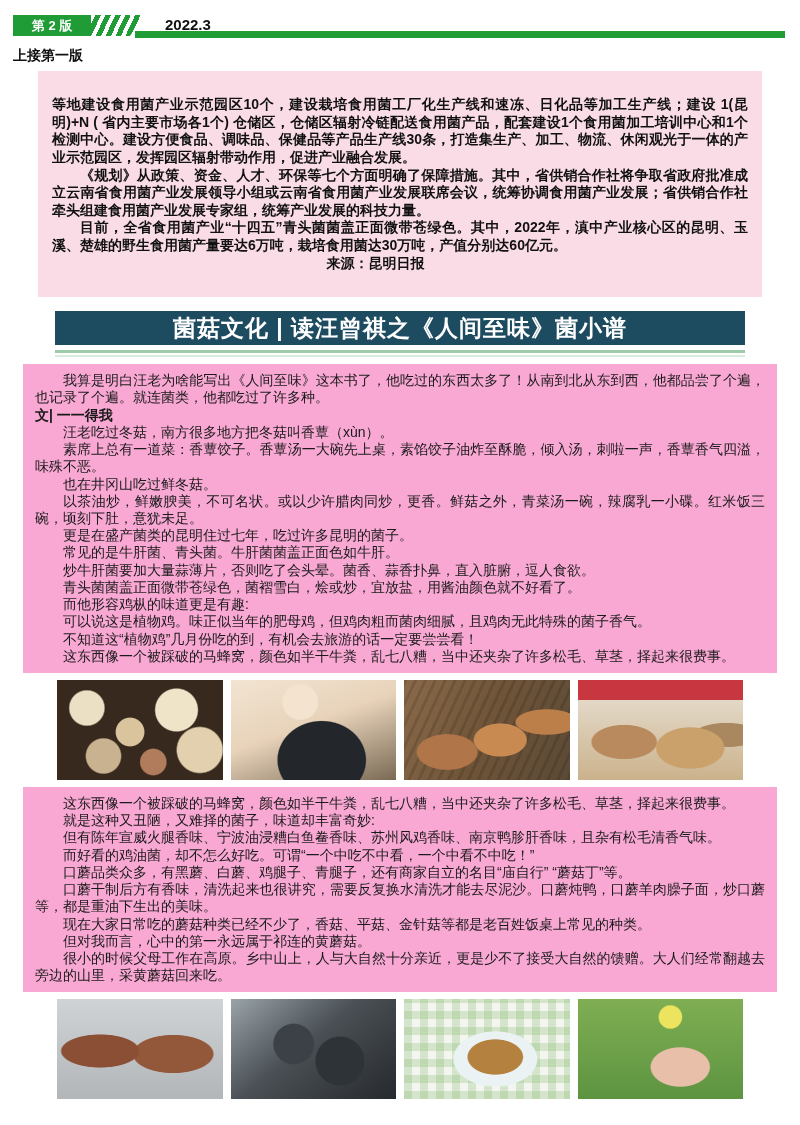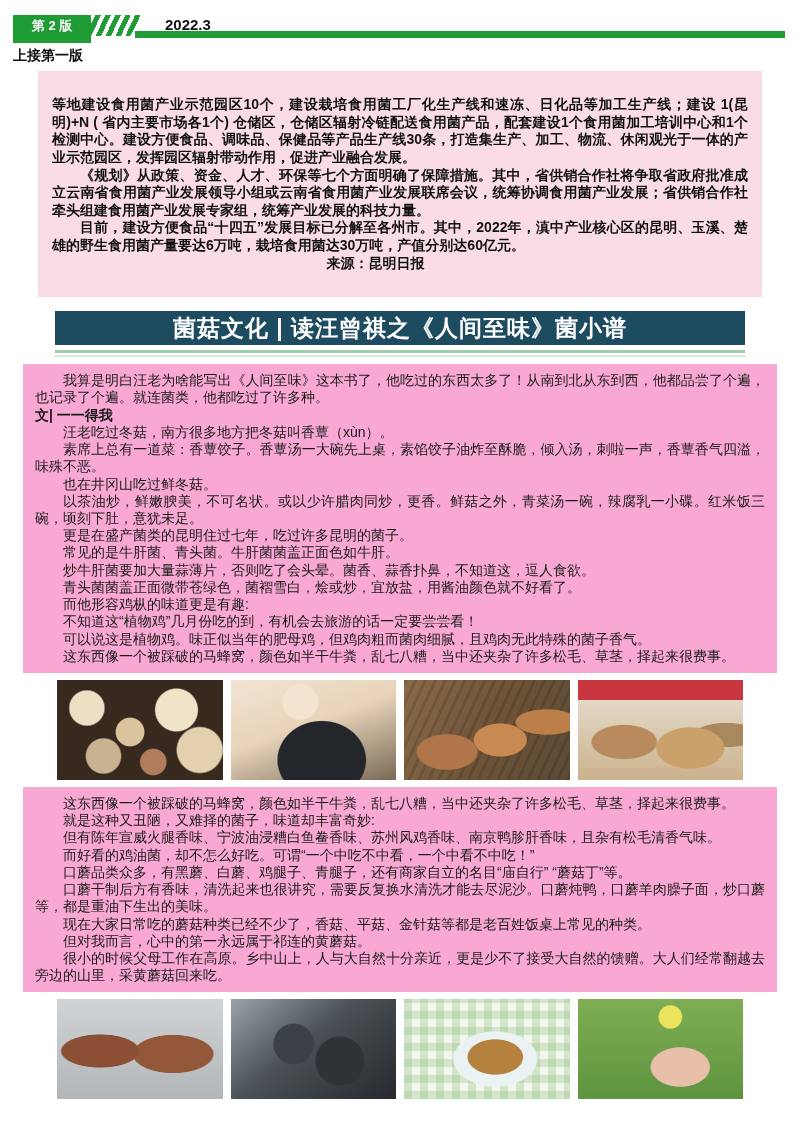--- a/index.html
+++ b/index.html
@@ -2,21 +2,21 @@
 <html><head>
 <meta charset="utf-8">
 <style>
   html,body{margin:0;padding:0;}
   body{
     width:800px;height:1125px;overflow:hidden;background:#fff;
     font-family:"Liberation Sans","DejaVu Sans",sans-serif;color:#111;
   }
   
   .header{position:relative;margin:15px 15px 0 13px;height:23px;}
-  .page-tag{position:absolute;left:0;top:0;width:78px;height:28px;background:#1f9c35;
+  .page-tag{position:absolute;left:0;top:0;width:78px;height:21px;background:#1f9c35;
     color:#fff;font-weight:bold;font-size:13px;text-align:center;line-height:21px;}
   .stripes{position:absolute;left:78px;top:0;width:54px;height:21px;
     background:repeating-linear-gradient(115deg,#fff 0 4px,#1f9c35 4px 9px);
     clip-path:polygon(0 0,100% 0,72% 100%,0 100%);}
   .issue-date{position:absolute;left:152px;top:1px;font-weight:bold;font-size:15px;color:#111;}
   .header-bar{position:absolute;left:122px;right:0;bottom:0;height:7px;background:#1f9c35;}
   .continued-from{margin:9px 0 0 13px;font-weight:bold;font-size:14px;}
   
   .notice{margin:6px 38px 0;background:#fadce6;padding:25px 14px;
     font-size:14px;font-weight:bold;line-height:1.26;text-align:justify;}
@@ -88,41 +88,41 @@
   <div class="page-tag">第 2 版</div>
   <div class="stripes"></div>
   <div class="issue-date">2022.3</div>
   <div class="header-bar"></div>
 </div>
 <div class="continued-from">上接第一版</div>
 
 <div class="notice">
   <p>等地建设食用菌产业示范园区10个，建设栽培食用菌工厂化生产线和速冻、日化品等加工生产线；建设 1(昆明)+N ( 省内主要市场各1个) 仓储区，仓储区辐射冷链配送食用菌产品，配套建设1个食用菌加工培训中心和1个检测中心。建设方便食品、调味品、保健品等产品生产线30条，打造集生产、加工、物流、休闲观光于一体的产业示范园区，发挥园区辐射带动作用，促进产业融合发展。</p>
   <p class="ind">《规划》从政策、资金、人才、环保等七个方面明确了保障措施。其中，省供销合作社将争取省政府批准成立云南省食用菌产业发展领导小组或云南省食用菌产业发展联席会议，统筹协调食用菌产业发展；省供销合作社牵头组建食用菌产业发展专家组，统筹产业发展的科技力量。</p>
-  <p class="ind">目前，建设方便食品“十四五”发展目标已分解至各州市。其中，2022年，滇中产业核心区的昆明、玉溪、楚雄的野生食用菌产量要达6万吨，栽培食用菌达30万吨，产值分别达60亿元。</p>
+  <p class="ind">目前，全省食用菌产业“十四五”青头菌菌盖正面微带苍绿色。其中，2022年，滇中产业核心区的昆明、玉溪、楚雄的野生食用菌产量要达6万吨，栽培食用菌达30万吨，产值分别达60亿元。</p>
   <p class="source">来源：昆明日报</p>
 </div>
 
 <div class="banner">菌菇文化 | 读汪曾祺之《人间至味》菌小谱</div>
 <div class="banner-rule"></div>
 
 <div class="story">
   <p class="ind">我算是明白汪老为啥能写出《人间至味》这本书了，他吃过的东西太多了！从南到北从东到西，他都品尝了个遍，也记录了个遍。就连菌类，他都吃过了许多种。</p>
   <p class="byline">文| 一一得我</p>
   <p class="ind">汪老吃过冬菇，南方很多地方把冬菇叫香蕈（xùn）。</p>
   <p class="ind">素席上总有一道菜：香蕈饺子。香蕈汤一大碗先上桌，素馅饺子油炸至酥脆，倾入汤，刺啦一声，香蕈香气四溢，味殊不恶。</p>
   <p class="ind">也在井冈山吃过鲜冬菇。</p>
   <p class="ind">以茶油炒，鲜嫩腴美，不可名状。或以少许腊肉同炒，更香。鲜菇之外，青菜汤一碗，辣腐乳一小碟。红米饭三碗，顷刻下肚，意犹未足。</p>
   <p class="ind">更是在盛产菌类的昆明住过七年，吃过许多昆明的菌子。</p>
   <p class="ind">常见的是牛肝菌、青头菌。牛肝菌菌盖正面色如牛肝。</p>
-  <p class="ind">炒牛肝菌要加大量蒜薄片，否则吃了会头晕。菌香、蒜香扑鼻，不知道这，逗人食欲。</p>
+  <p class="ind">炒牛肝菌要加大量蒜薄片，否则吃了会头晕。菌香、蒜香扑鼻，直入脏腑，逗人食欲。</p>
   <p class="ind">青头菌菌盖正面微带苍绿色，菌褶雪白，烩或炒，宜放盐，用酱油颜色就不好看了。</p>
   <p class="ind">而他形容鸡枞的味道更是有趣:</p>
+  <p class="ind">可以说这是植物鸡。味正似当年的肥母鸡，但鸡肉粗而菌肉细腻，且鸡肉无此特殊的菌子香气。</p>
   <p class="ind">不知道这“植物鸡”几月份吃的到，有机会去旅游的话一定要尝尝看！</p>
-  <p class="ind">可以说这是植物鸡。味正似当年的肥母鸡，但鸡肉粗而菌肉细腻，且鸡肉无此特殊的菌子香气。</p>
   <p class="ind">这东西像一个被踩破的马蜂窝，颜色如半干牛粪，乱七八糟，当中还夹杂了许多松毛、草茎，择起来很费事。</p>
 </div>
 
 <div class="strip">
   <div class="photo ph1"></div>
   <div class="photo ph2"></div>
   <div class="photo ph3"></div>
   <div class="photo ph4"></div>
 </div>
 

